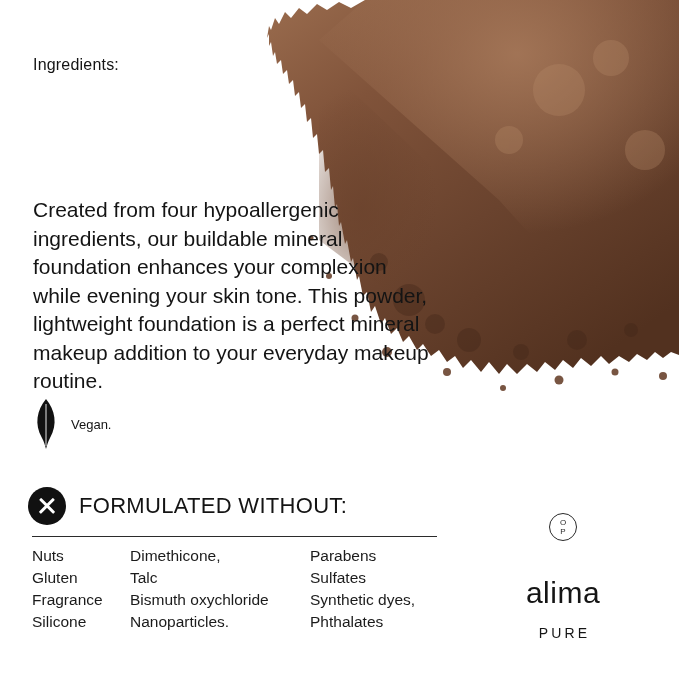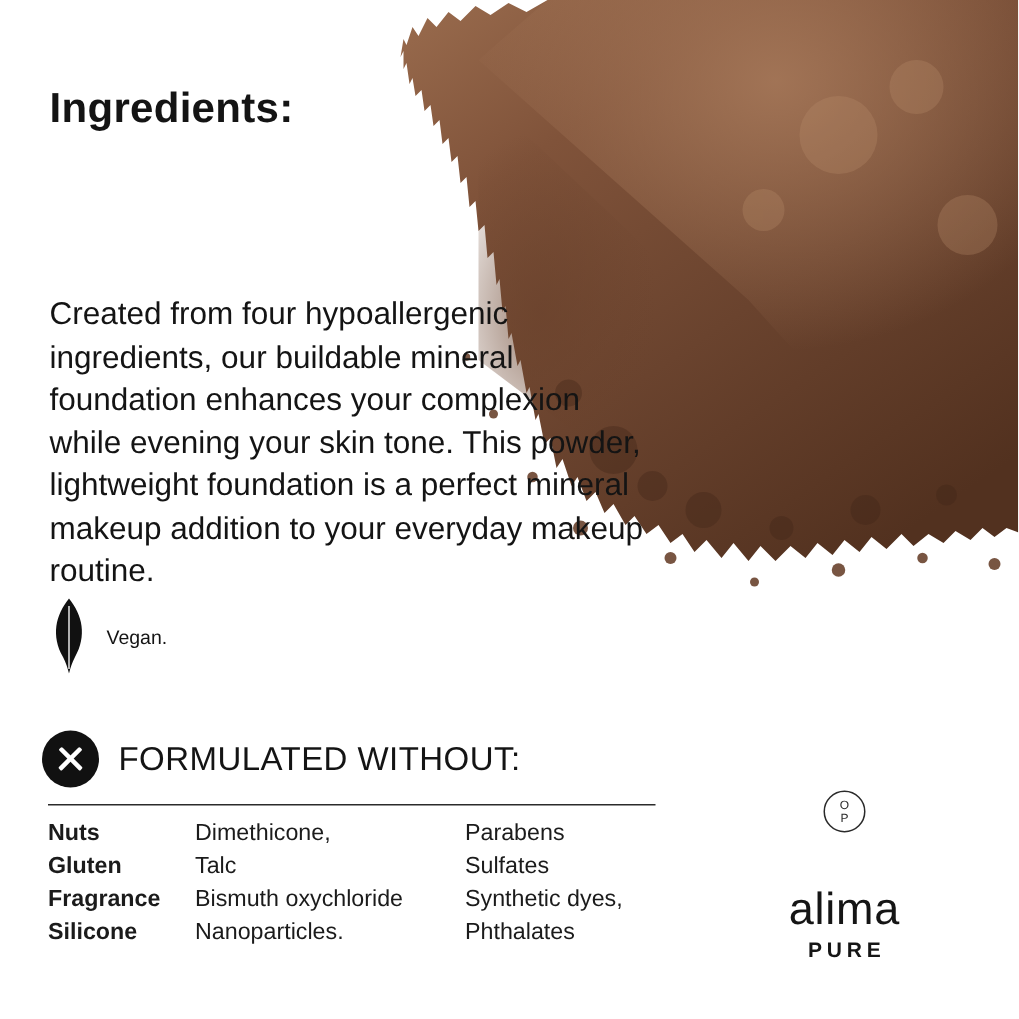--- a/index.html
+++ b/index.html
@@ -37,22 +37,22 @@
     display: block;
     width: 420px;
     height: 430px;
   }
 
   
   .ingredients-title {
     position: absolute;
     left: 33px;
     top: 56px;
-    font-size: 28px;
-    font-weight: 700;
+    font-size: 16px;
+    font-weight: 400;
     letter-spacing: 0.2px;
     color: #141414;
   }
   .ingredients-list {
     position: absolute;
     left: 34px;
     top: 92px;
     font-size: 13.5px;
     line-height: 19px;
     color: #1b1b1b;
@@ -143,21 +143,21 @@
   .fw-cols {
     position: absolute;
     left: 32px;
     top: 545px;
     display: flex;
     font-size: 15.5px;
     line-height: 22px;
     color: #1b1b1b;
   }
   .fw-col { white-space: pre-line; }
-  .fw-col.c1 { width: 98px; font-weight: bold; }
+  .fw-col.c1 { width: 98px; }
   .fw-col.c2 { width: 135px; }
   .fw-col.c3 { width: 180px; }
 
   
   .logo {
     position: absolute;
     right: 46px;
     bottom: 38px;
     width: 140px;
     text-align: center;
@@ -184,23 +184,22 @@
     font-size: 30px;
     letter-spacing: 0.5px;
     color: #151515;
     line-height: 32px;
     margin-top: 36px;
   }
   .logo-sub {
     font-size: 14px;
     letter-spacing: 3.2px;
     color: #151515;
-    margin-top: 2px;
+    margin-top: 16px;
     padding-left: 3px;
-    font-weight: bold;
   }
 </style>
 </head>
 <body>
 
 <div id="page">
 
   <div class="powder-wrap">
     <svg class="powder-svg" viewBox="0 0 420 430" preserveAspectRatio="none">
       <defs>

